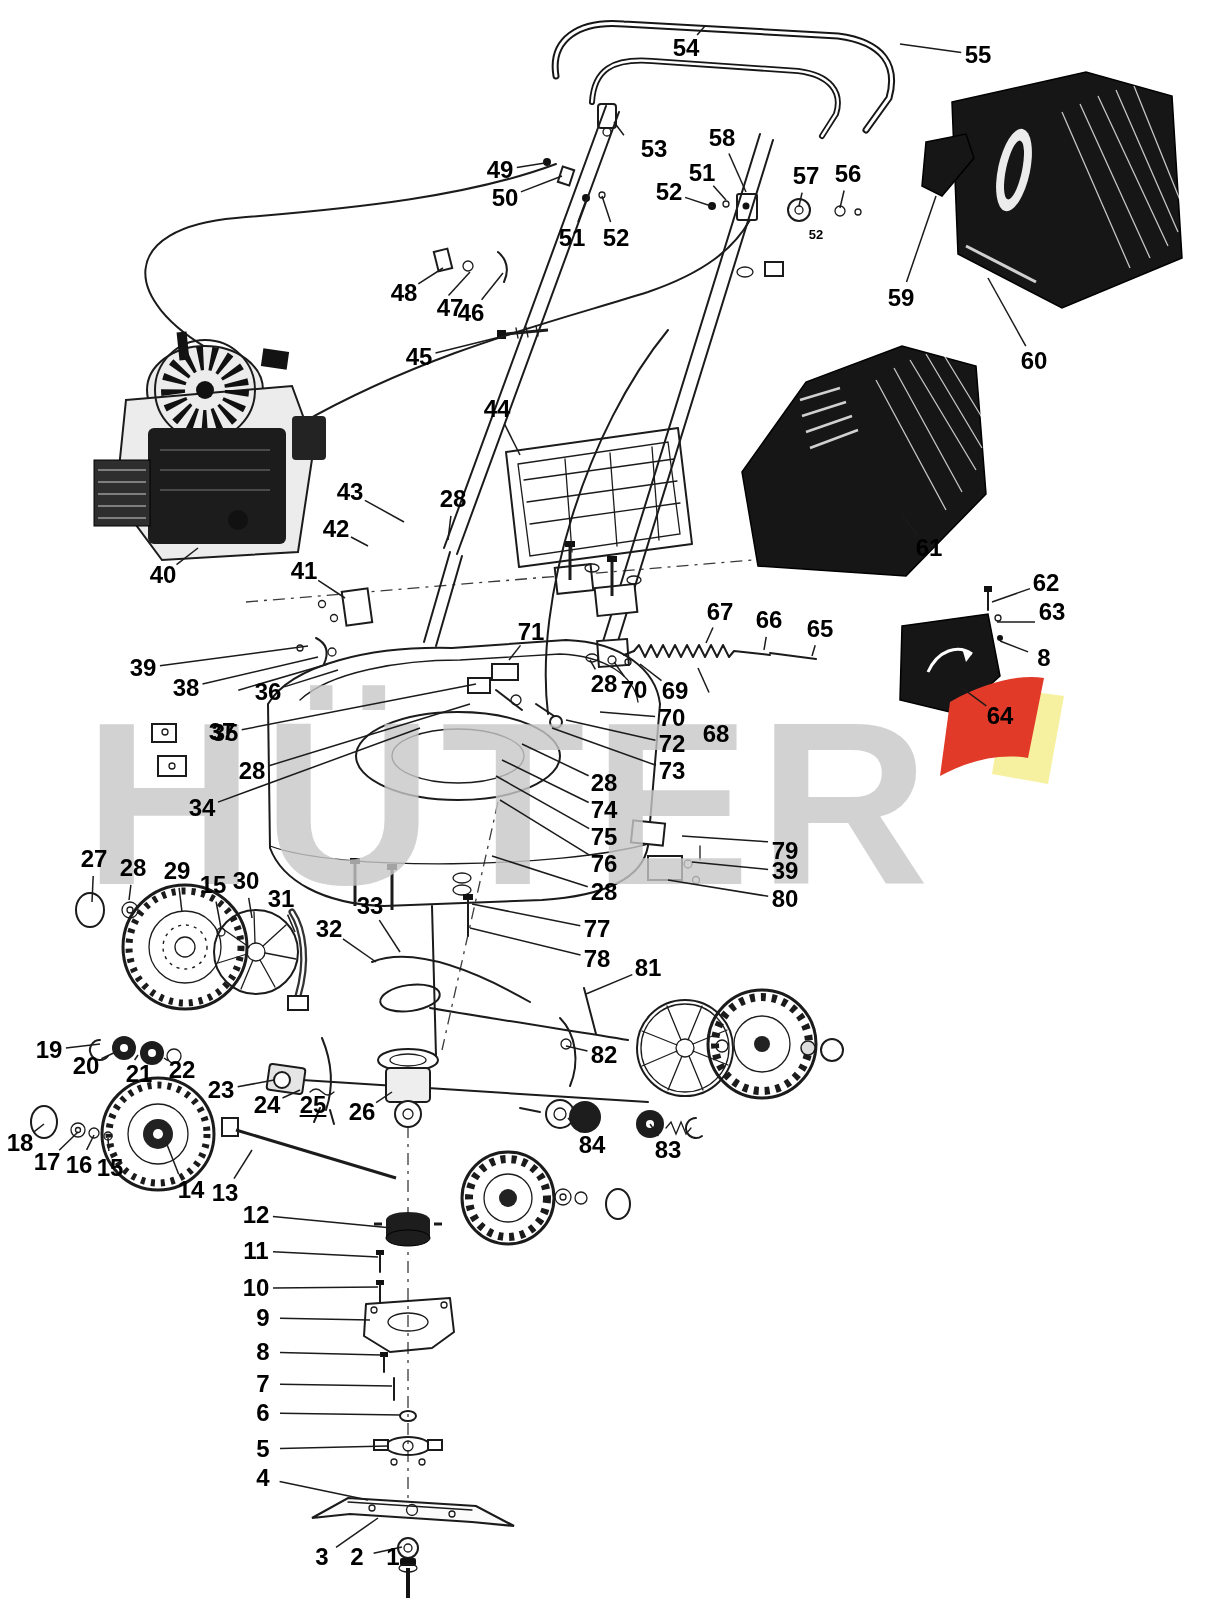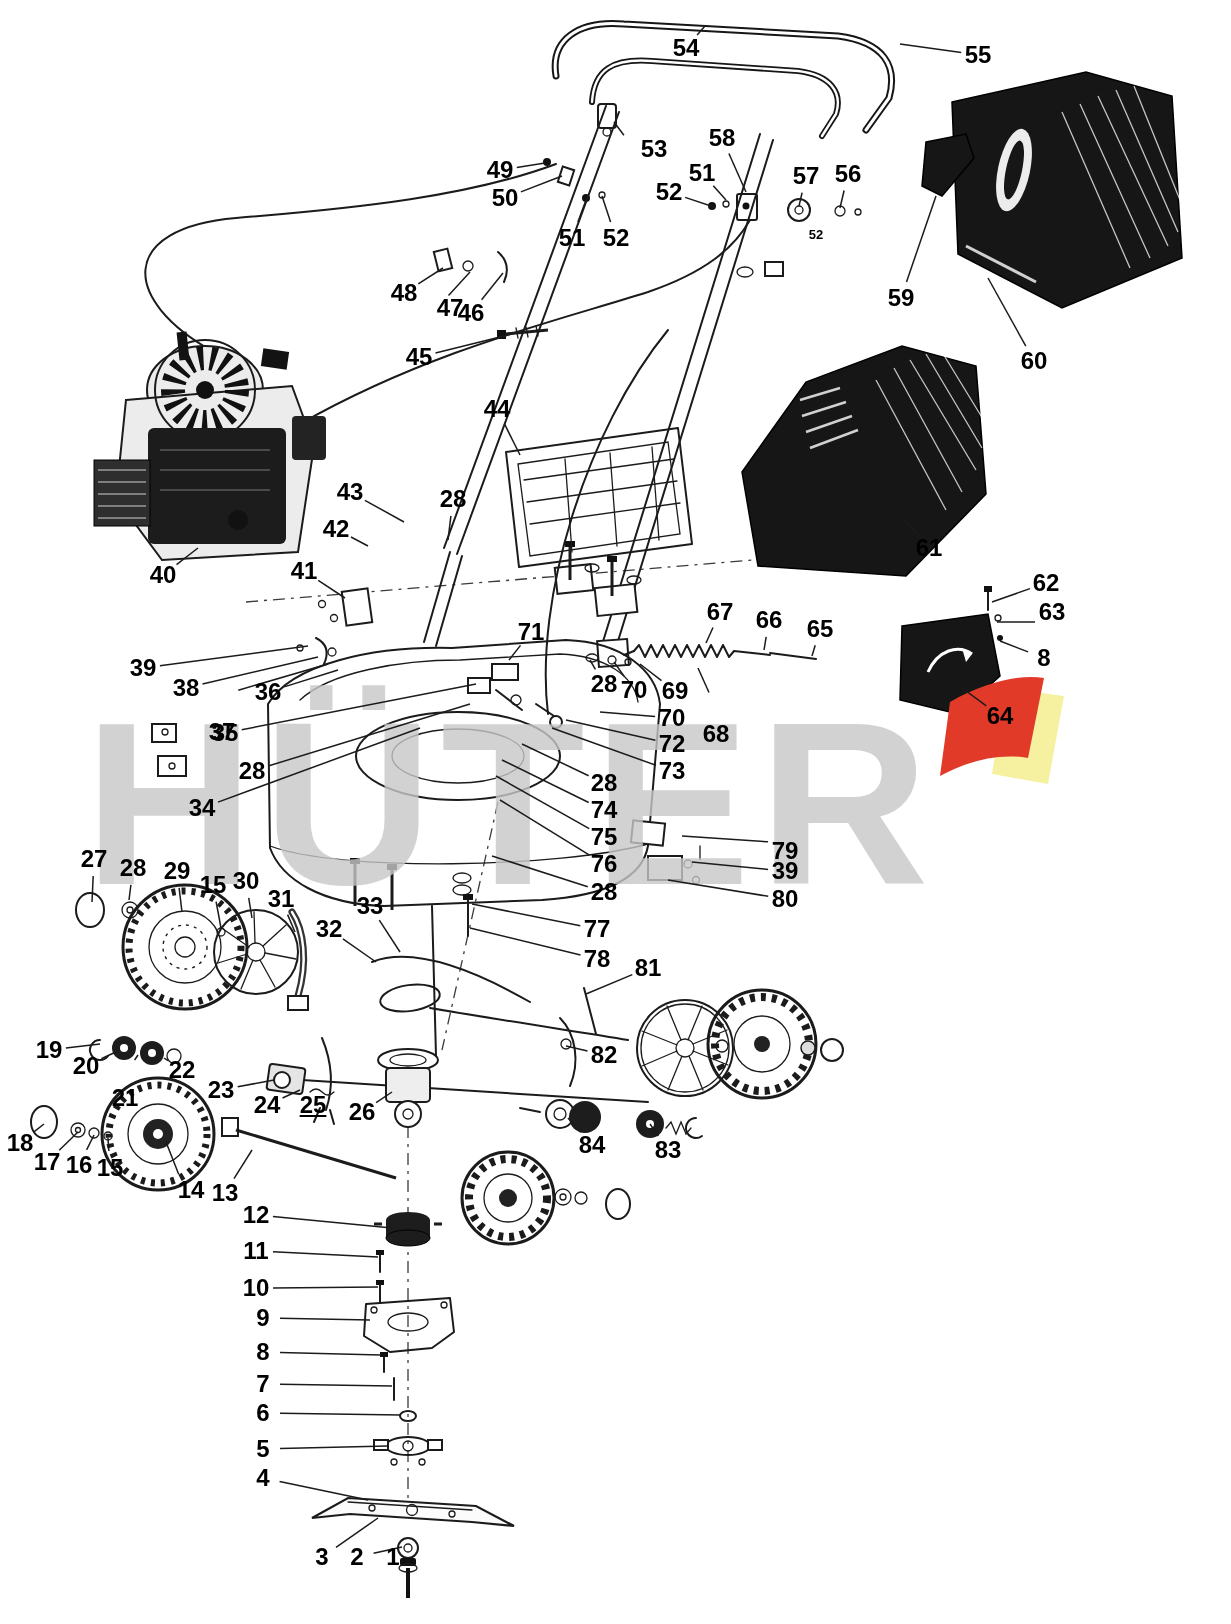--- a/index.html
+++ b/index.html
@@ -484,21 +484,21 @@
       <div class="part-label" style="left: 213px; top: 885px;">15</div>
       <div class="part-label" style="left: 246px; top: 881px;">30</div>
       <div class="part-label" style="left: 281px; top: 899px;">31</div>
       <div class="part-label" style="left: 329px; top: 929px;">32</div>
       <div class="part-label" style="left: 370px; top: 906px;">33</div>
       <div class="part-label" style="left: 597px; top: 929px;">77</div>
       <div class="part-label" style="left: 597px; top: 959px;">78</div>
       <div class="part-label" style="left: 648px; top: 968px;">81</div>
       <div class="part-label" style="left: 49px; top: 1050px;">19</div>
       <div class="part-label" style="left: 86px; top: 1066px;">20</div>
-      <div class="part-label" style="left: 125px; top: 1074px; margin-top: 24px;">21</div>
+      <div class="part-label" style="left: 139px; top: 1074px;">21</div>
       <div class="part-label" style="left: 182px; top: 1070px;">22</div>
       <div class="part-label" style="left: 604px; top: 1055px;">82</div>
       <div class="part-label" style="left: 221px; top: 1090px;">23</div>
       <div class="part-label" style="left: 267px; top: 1105px;">24</div>
       <div class="part-label" style="left: 313px; top: 1105px; text-decoration: underline;">25</div>
       <div class="part-label" style="left: 362px; top: 1112px;">26</div>
       <div class="part-label" style="left: 20px; top: 1143px;">18</div>
       <div class="part-label" style="left: 47px; top: 1162px;">17</div>
       <div class="part-label" style="left: 79px; top: 1165px;">16</div>
       <div class="part-label" style="left: 110px; top: 1168px;">15</div>

